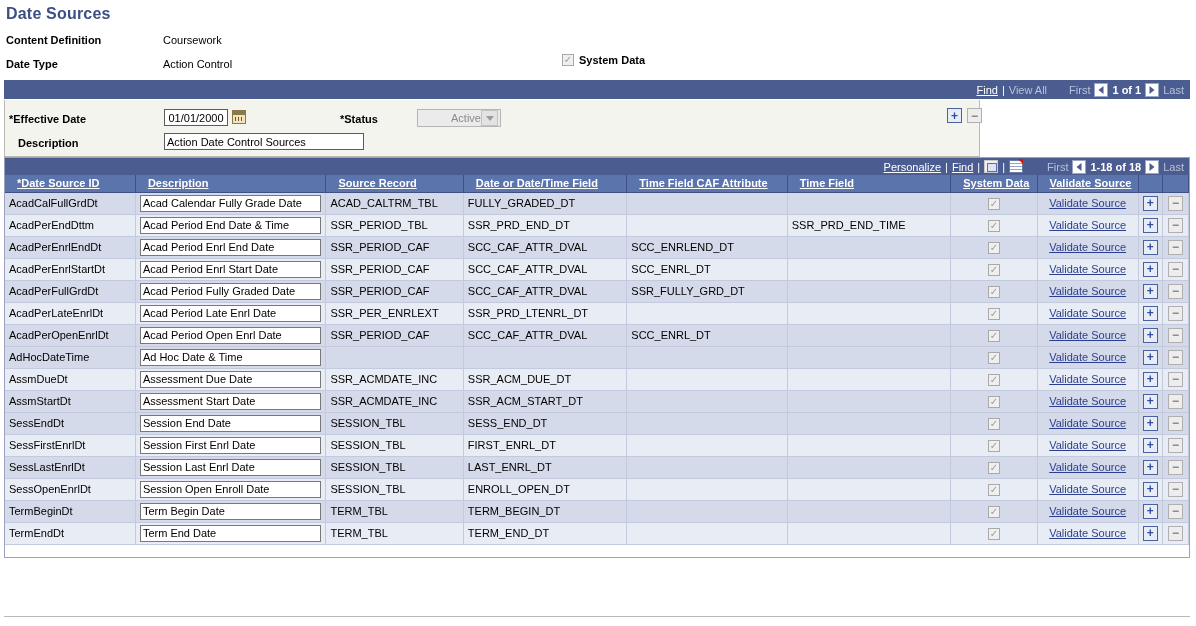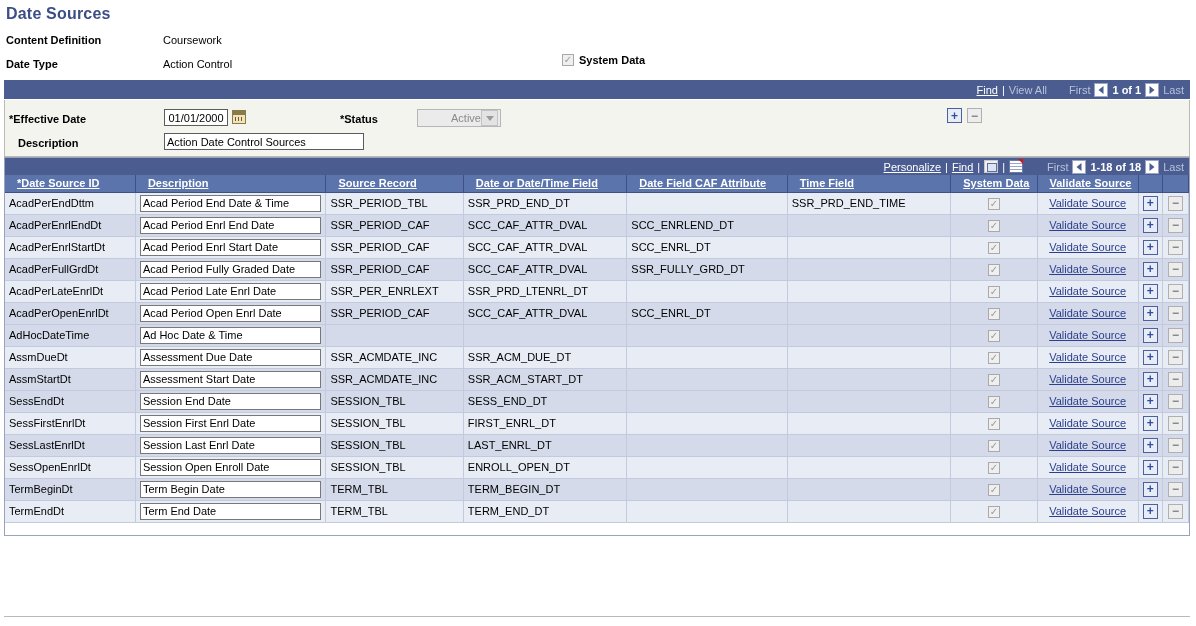--- a/index.html
+++ b/index.html
@@ -53,21 +53,21 @@
   .navbtn::after {
     content: ""; position: absolute; top: 50%; left: 50%;
     width: 0; height: 0; transform: translate(-50%,-50%);
   }
   .navbtn.prev::after { border-top: 4px solid transparent; border-bottom: 4px solid transparent; border-right: 5px solid #4a5c90; }
   .navbtn.next::after { border-top: 4px solid transparent; border-bottom: 4px solid transparent; border-left: 5px solid #4a5c90; }
   .pagecount { font-weight: bold; color: #ffffff; }
 
   
   .eff-panel {
-    position: absolute; left: 4px; top: 100px; width: 1186px; height: 57px;
+    position: absolute; left: 4px; top: 100px; width: 976px; height: 57px;
     background: #f4f4ee; border: 1px solid #bbbbb4; border-top: none;
     box-sizing: border-box;
   }
   .inp {
     font-family: "Liberation Sans", sans-serif; font-size: 11px;
     border: 1px solid #5c5c5c; background: #ffffff; color: #000;
     padding: 1px 2px; box-sizing: border-box; height: 17px;
   }
   .cal-icon {
     display: inline-block; width: 14px; height: 14px; vertical-align: middle;
@@ -260,29 +260,41 @@
           <col style="width:101px">
           <col style="width:24px">
           <col style="width:26px">
       </colgroup>
       <thead>
         <tr>
           <th><span class="hlink">*Date Source ID</span></th>
           <th><span class="hlink">Description</span></th>
           <th><span class="hlink">Source Record</span></th>
           <th><span class="hlink">Date or Date/Time Field</span></th>
-          <th><span class="hlink">Date Field CAF Attribute</span></th>
+          <th><span class="hlink">Time Field CAF Attribute</span></th>
           <th><span class="hlink">Time Field</span></th>
           <th class="ctr"><span class="hlink">System Data</span></th>
           <th class="ctr"><span class="hlink">Validate Source</span></th>
           <th><span></span></th>
           <th><span></span></th>
         </tr>
       </thead>
       <tbody>
+          <tr class="odd">
+            <td>AcadCalFullGrdDt</td>
+            <td><input class="cellinput" value="Acad Calendar Fully Grade Date" style=""></td>
+            <td>ACAD_CALTRM_TBL</td>
+            <td>FULLY_GRADED_DT</td>
+            <td></td>
+            <td></td>
+            <td class="ctr"><span class="cb">✓</span></td>
+            <td class="ctr"><a class="vsrc" href="#">Validate Source</a></td>
+            <td class="ctr"><span class="pmbtn plus">+</span></td>
+            <td class="ctr"><span class="pmbtn minus">−</span></td>
+          </tr>
           <tr class="even">
             <td>AcadPerEndDttm</td>
             <td><input class="cellinput" value="Acad Period End Date &amp; Time" style=""></td>
             <td>SSR_PERIOD_TBL</td>
             <td>SSR_PRD_END_DT</td>
             <td></td>
             <td>SSR_PRD_END_TIME</td>
             <td class="ctr"><span class="cb">✓</span></td>
             <td class="ctr"><a class="vsrc" href="#">Validate Source</a></td>
             <td class="ctr"><span class="pmbtn plus">+</span></td>

